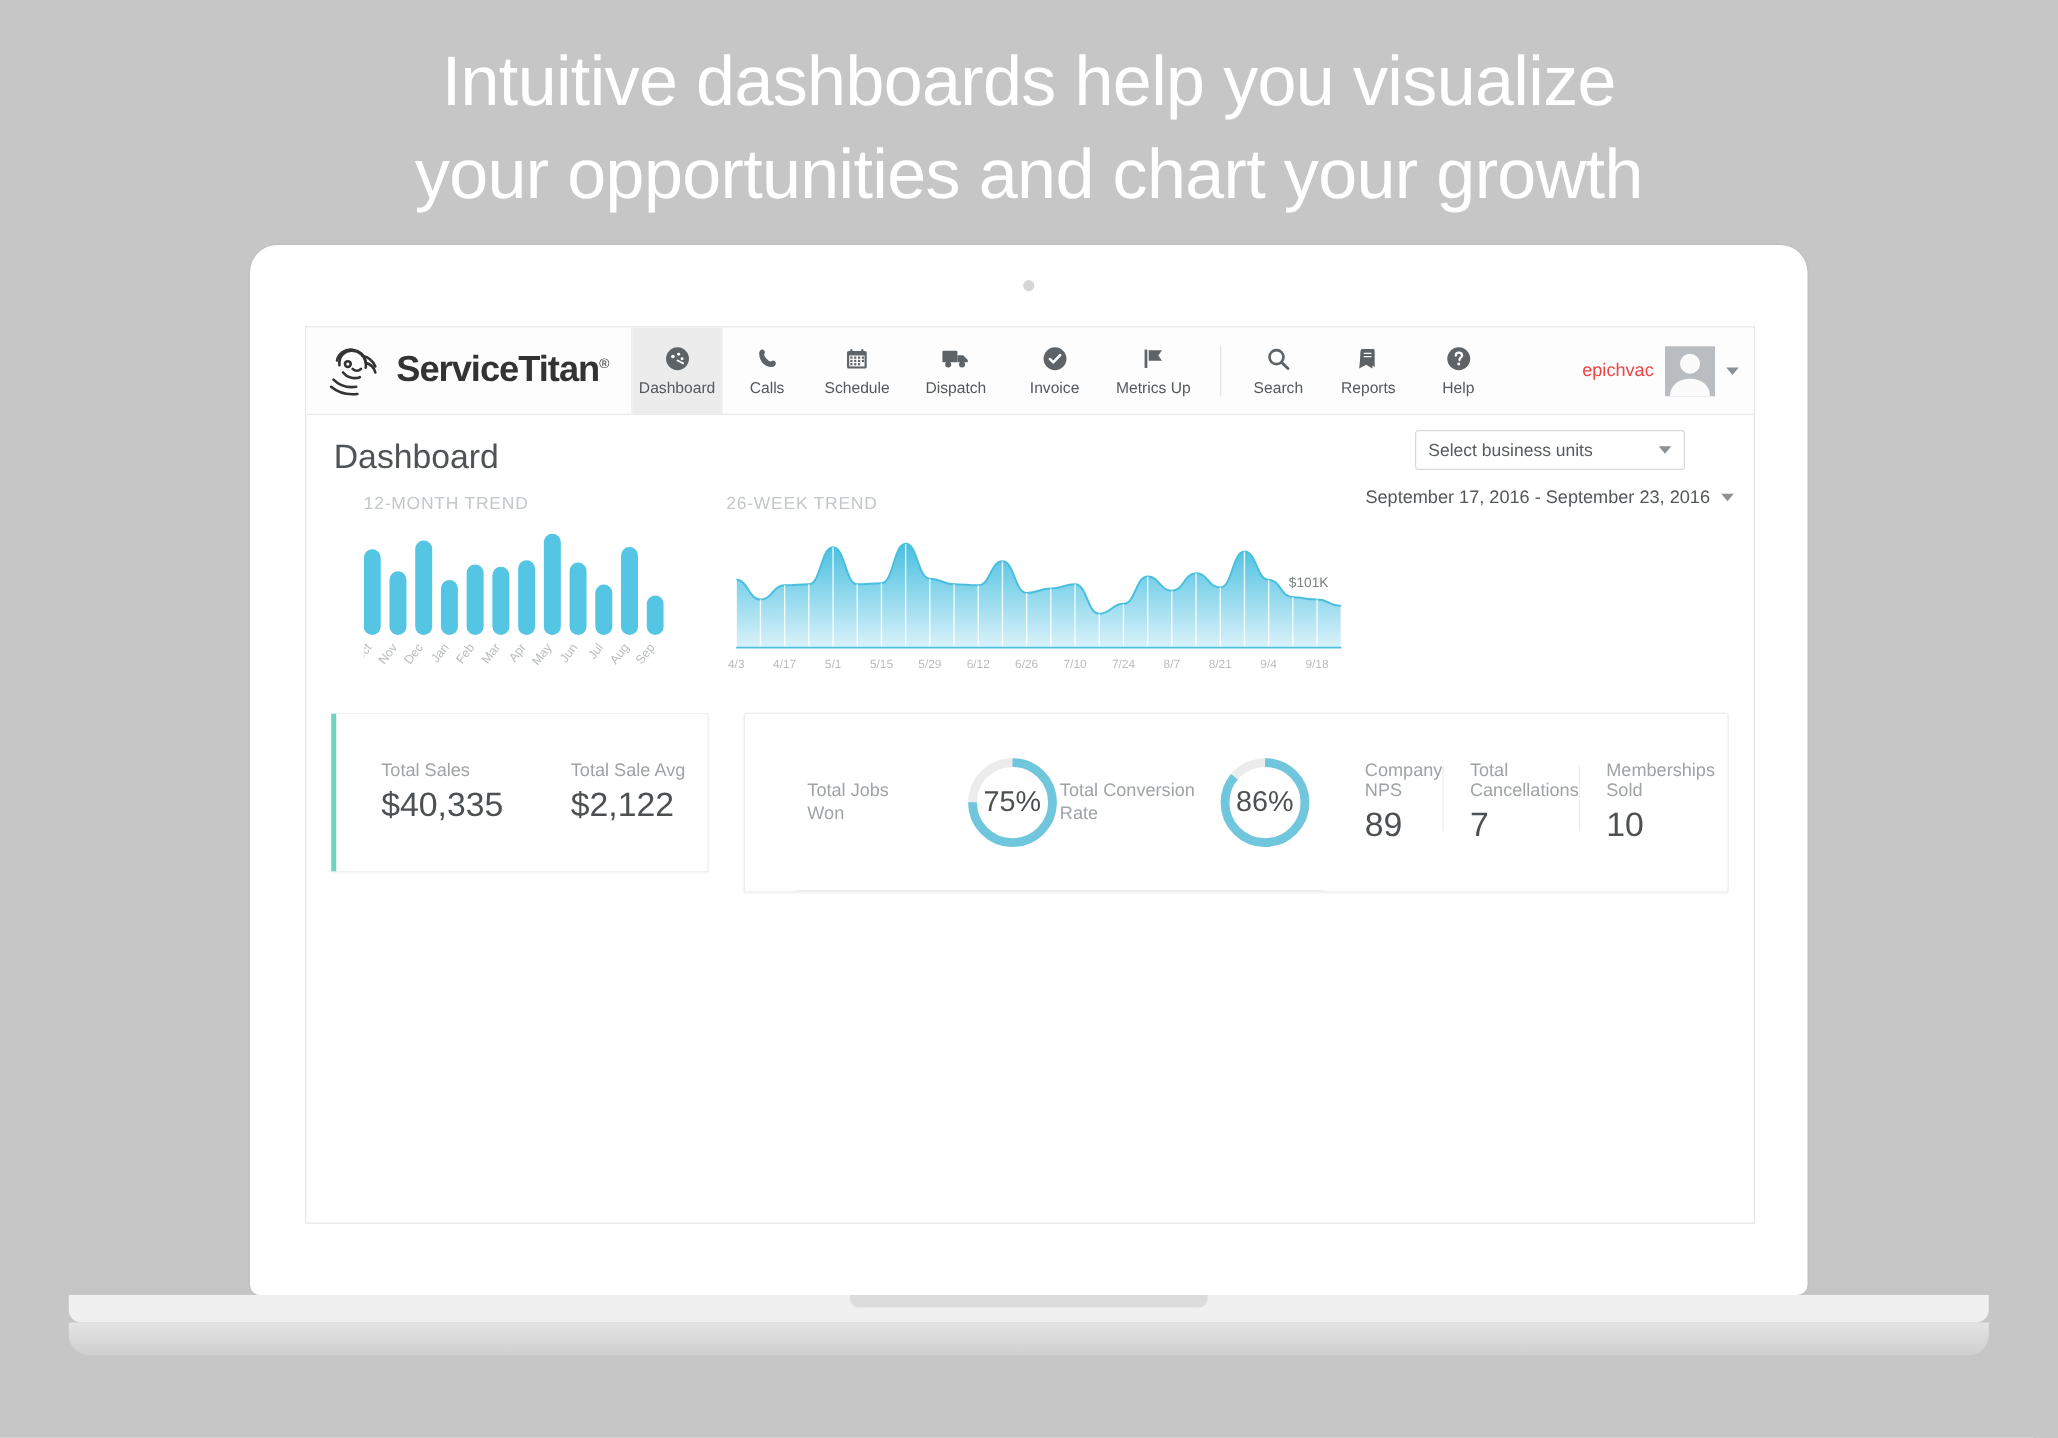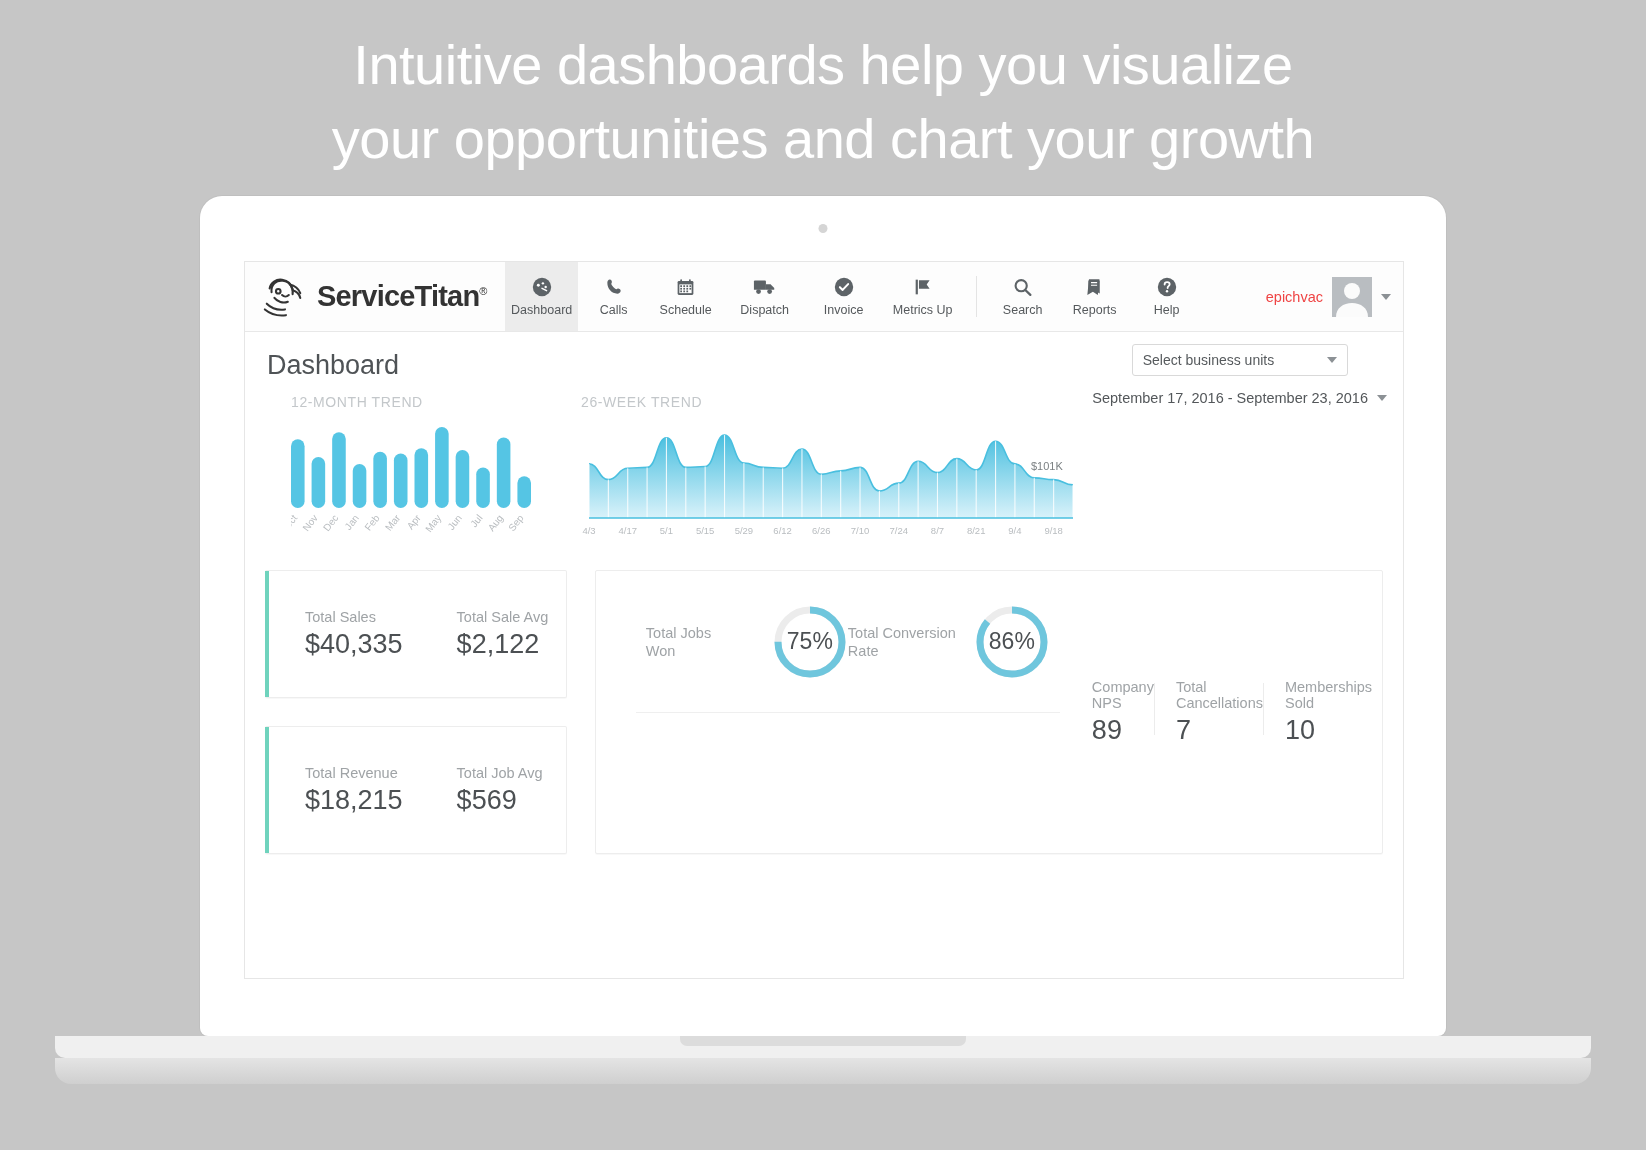--- a/index.html
+++ b/index.html
@@ -455,31 +455,20 @@
         <div class="accent-bar"></div>
         <div class="mc-cell">
           <div class="mc-label">Total Sales</div>
           <div class="mc-value">$40,335</div>
         </div>
         <div class="mc-cell second">
           <div class="mc-label">Total Sale Avg</div>
           <div class="mc-value">$2,122</div>
         </div>
       </div>
-      <div class="metric-card">
-        <div class="accent-bar"></div>
-        <div class="mc-cell">
-          <div class="mc-label">Total Revenue</div>
-          <div class="mc-value">$18,215</div>
-        </div>
-        <div class="mc-cell second">
-          <div class="mc-label">Total Job Avg</div>
-          <div class="mc-value">$569</div>
-        </div>
-      </div>
     </div>
 
     <div class="right-col">
       <div class="donut-row">
 
         <div class="donut-item">
           <div class="donut-label">
             <div>Total Jobs</div>
             <div>Won</div>
           </div>

